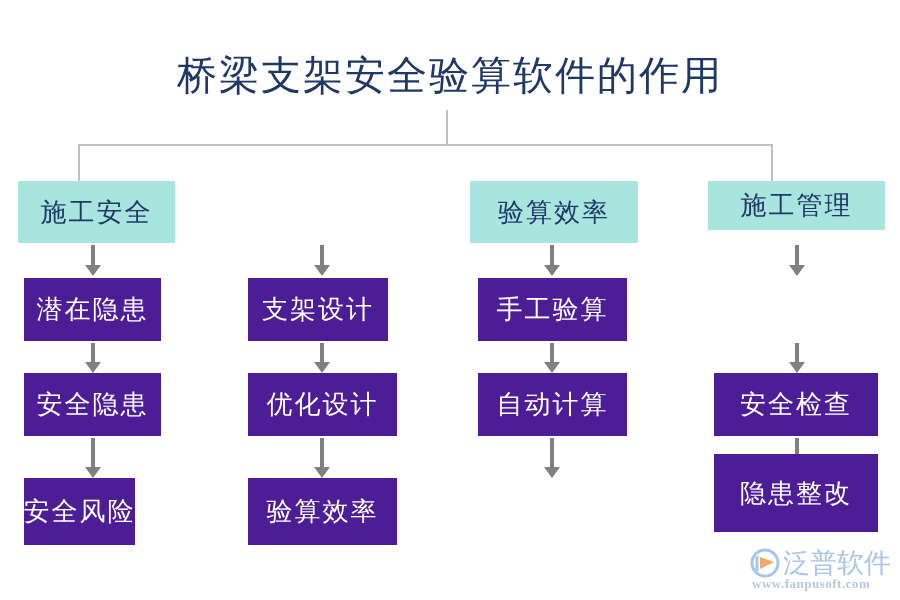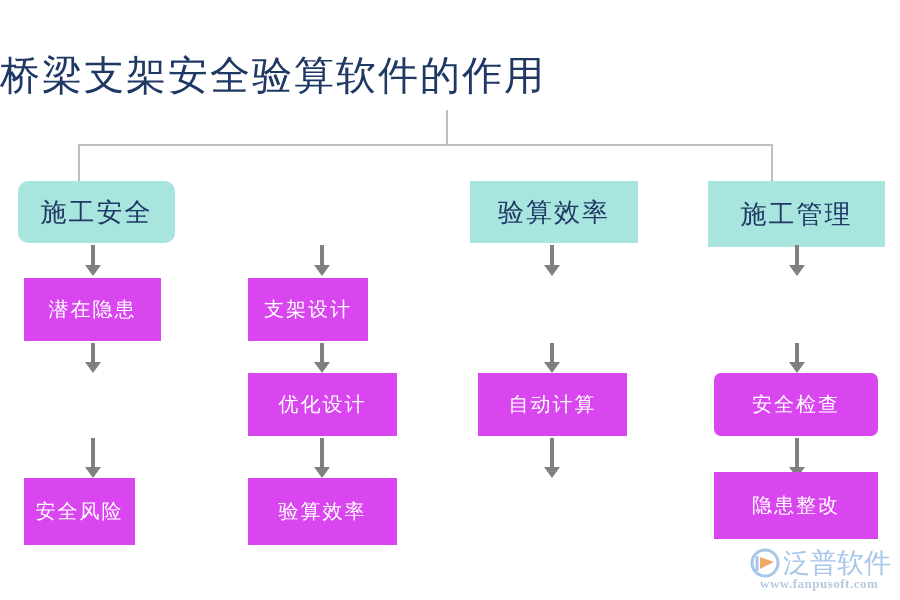--- a/index.html
+++ b/index.html
@@ -9,20 +9,21 @@
     font-family:"Liberation Serif","DejaVu Serif",serif;
     overflow:hidden;
     position:relative;
   }
   #stage{position:absolute;left:0;top:0;width:900px;height:600px;}
 
   
   .title{
     position:absolute;
     left:0;top:48px;width:900px;
+    text-align:center;
     font-size:40px;
     letter-spacing:2px;
     color:#1f3864;
     font-family:"Liberation Serif","DejaVu Serif",serif;
     white-space:nowrap;
   }
 
   
   .conn{position:absolute;background:#bfbfbf;}
   .stem{left:446px;top:110px;width:2px;height:36px;}
@@ -36,23 +37,23 @@
     background:#a9e5df;
     color:#1f3864;
     font-size:26px;
     letter-spacing:2px;
     display:flex;align-items:center;justify-content:center;
     font-family:"Liberation Serif","DejaVu Serif",serif;
     white-space:nowrap;
   }
   .nbox{
     position:absolute;
-    background:#d946ef;
+    background:#4c1d95;
     color:#ffffff;
-    font-size:20px;
+    font-size:26px;
     letter-spacing:2px;
     display:flex;align-items:center;justify-content:center;
     font-family:"Liberation Serif","DejaVu Serif",serif;
     white-space:nowrap;
   }
 
   
   .arrow{position:absolute;width:16px;}
   .arrow .shaft{
     position:absolute;left:6px;top:0;width:4px;background:#808080;
@@ -69,62 +70,65 @@
   .logo-row{display:flex;align-items:center;gap:3px;}
   .logo-mark{width:30px;height:30px;position:relative;flex:0 0 auto;}
   .logo-text{
     font-size:27px;color:#a8c6e8;letter-spacing:0px;
     font-family:"Liberation Serif","DejaVu Serif",serif;
     white-space:nowrap;line-height:30px;
   }
   .logo-url{
     font-size:13px;color:#b9c9dd;letter-spacing:0.5px;
     font-family:"Liberation Serif","DejaVu Serif",serif;
-    margin-top:-2px;margin-left:10px;white-space:nowrap;font-weight:bold;
+    margin-top:-2px;margin-left:2px;white-space:nowrap;font-weight:bold;
   }
 </style>
 </head>
 <body>
 
 <div id="stage">
 
   <div class="title">桥梁支架安全验算软件的作用</div>
 
   <div class="conn stem"></div>
   <div class="conn hbar"></div>
   <div class="conn drop-l"></div>
   <div class="conn drop-r"></div>
 
-  <div class="hbox" style="left:18px;top:181px;width:157px;height:62px;border-radius:10px;">
+  <div class="hbox" style="left:18px;top:181px;width:157px;height:62px;">
     <span>施工安全</span>
   </div>
   <div class="arrow" style="left:85px;top:245px;height:31px;">
     <div class="shaft" style="height:21px;"></div>
       <div class="head" style="top:20px;"></div>
   </div>
   <div class="nbox" style="left:24px;top:278px;width:137px;height:63px;">
     <span>潜在隐患</span>
   </div>
   <div class="arrow" style="left:85px;top:343px;height:30px;">
     <div class="shaft" style="height:20px;"></div>
       <div class="head" style="top:19px;"></div>
   </div>
+  <div class="nbox" style="left:24px;top:373px;width:137px;height:63px;">
+    <span>安全隐患</span>
+  </div>
   <div class="arrow" style="left:85px;top:438px;height:40px;">
     <div class="shaft" style="height:30px;"></div>
       <div class="head" style="top:29px;"></div>
   </div>
   <div class="nbox" style="left:24px;top:478px;width:111px;height:67px;">
     <span>安全风险</span>
   </div>
 
   <div class="arrow" style="left:314px;top:245px;height:31px;">
     <div class="shaft" style="height:21px;"></div>
       <div class="head" style="top:20px;"></div>
   </div>
-  <div class="nbox" style="left:248px;top:278px;width:120px;height:63px;">
+  <div class="nbox" style="left:248px;top:278px;width:140px;height:63px;">
     <span>支架设计</span>
   </div>
   <div class="arrow" style="left:314px;top:343px;height:30px;">
     <div class="shaft" style="height:20px;"></div>
       <div class="head" style="top:19px;"></div>
   </div>
   <div class="nbox" style="left:248px;top:373px;width:149px;height:63px;align-items:center;">
     <span>优化设计</span>
   </div>
   <div class="arrow" style="left:314px;top:438px;height:40px;">
@@ -135,51 +139,54 @@
     <span>验算效率</span>
   </div>
 
   <div class="hbox" style="left:470px;top:181px;width:168px;height:62px;font-family:Liberation Mono, monospace;">
     <span>验算效率</span>
   </div>
   <div class="arrow" style="left:544px;top:245px;height:31px;">
     <div class="shaft" style="height:21px;"></div>
       <div class="head" style="top:20px;"></div>
   </div>
+  <div class="nbox" style="left:478px;top:278px;width:149px;height:63px;">
+    <span>手工验算</span>
+  </div>
   <div class="arrow" style="left:544px;top:343px;height:30px;">
     <div class="shaft" style="height:20px;"></div>
       <div class="head" style="top:19px;"></div>
   </div>
   <div class="nbox" style="left:478px;top:373px;width:149px;height:63px;">
     <span>自动计算</span>
   </div>
   <div class="arrow" style="left:544px;top:438px;height:40px;">
     <div class="shaft" style="height:30px;"></div>
       <div class="head" style="top:29px;"></div>
   </div>
 
-  <div class="hbox" style="left:708px;top:181px;width:177px;height:66px;">
+  <div class="hbox" style="left:708px;top:181px;width:177px;height:49px;">
     <span>施工管理</span>
   </div>
   <div class="arrow" style="left:789px;top:245px;height:31px;">
     <div class="shaft" style="height:21px;"></div>
       <div class="head" style="top:20px;"></div>
   </div>
   <div class="arrow" style="left:789px;top:343px;height:30px;">
     <div class="shaft" style="height:20px;"></div>
       <div class="head" style="top:19px;"></div>
   </div>
-  <div class="nbox" style="left:714px;top:373px;width:164px;height:63px;border-radius:7px;">
+  <div class="nbox" style="left:714px;top:373px;width:164px;height:63px;">
     <span>安全检查</span>
   </div>
   <div class="arrow" style="left:789px;top:438px;height:40px;">
     <div class="shaft" style="height:30px;"></div>
       <div class="head" style="top:29px;"></div>
   </div>
-  <div class="nbox" style="left:714px;top:472px;width:164px;height:67px;">
+  <div class="nbox" style="left:714px;top:454px;width:164px;height:78px;">
     <span>隐患整改</span>
   </div>
 
   <div class="logo">
     <div class="logo-row">
       <span class="logo-mark">
         <svg width="30" height="30" viewBox="0 0 30 30">
           <path d="M15 2 A13 13 0 1 0 15 28 A13 13 0 1 0 15 2 Z" fill="none" stroke="#a8c6e8" stroke-width="3"></path>
           <path d="M10 9 L24 14 L10 21 Z" fill="#f0a868"></path>
           <path d="M7 8 L7 23" stroke="#a8c6e8" stroke-width="3" fill="none"></path>

